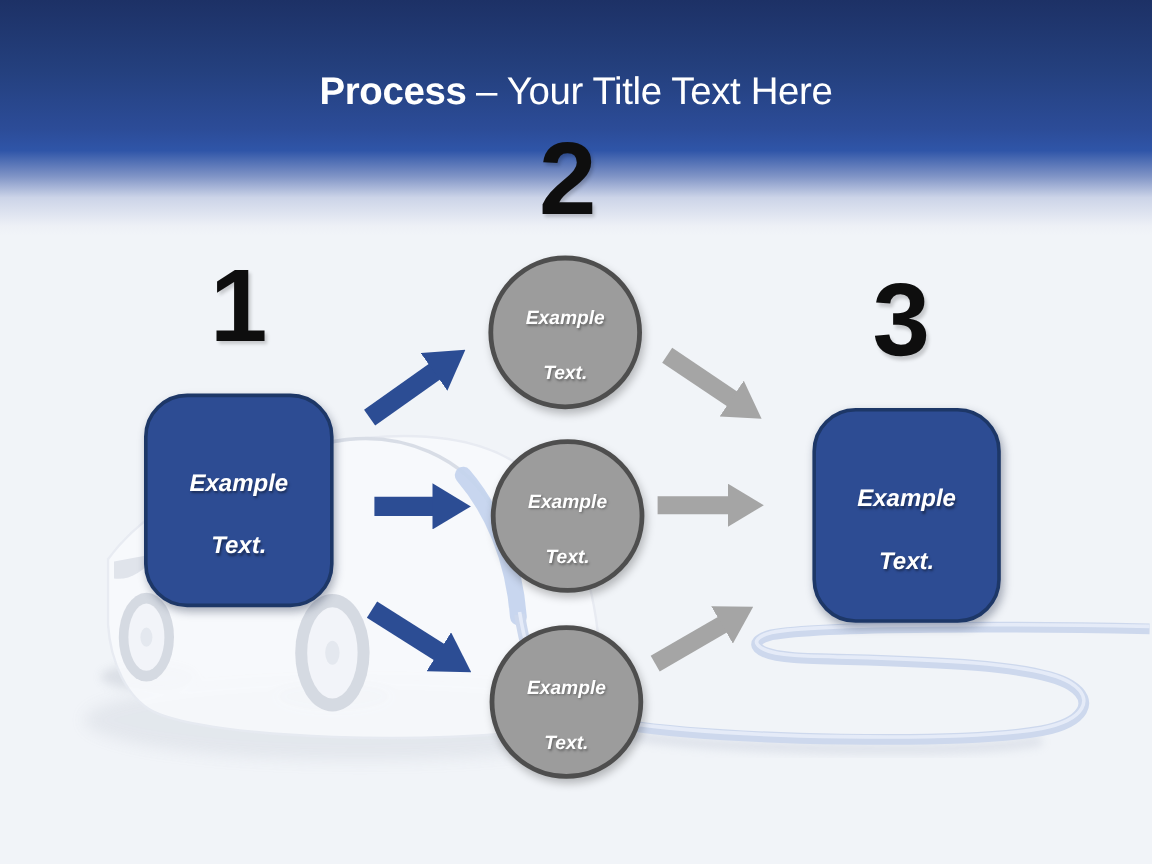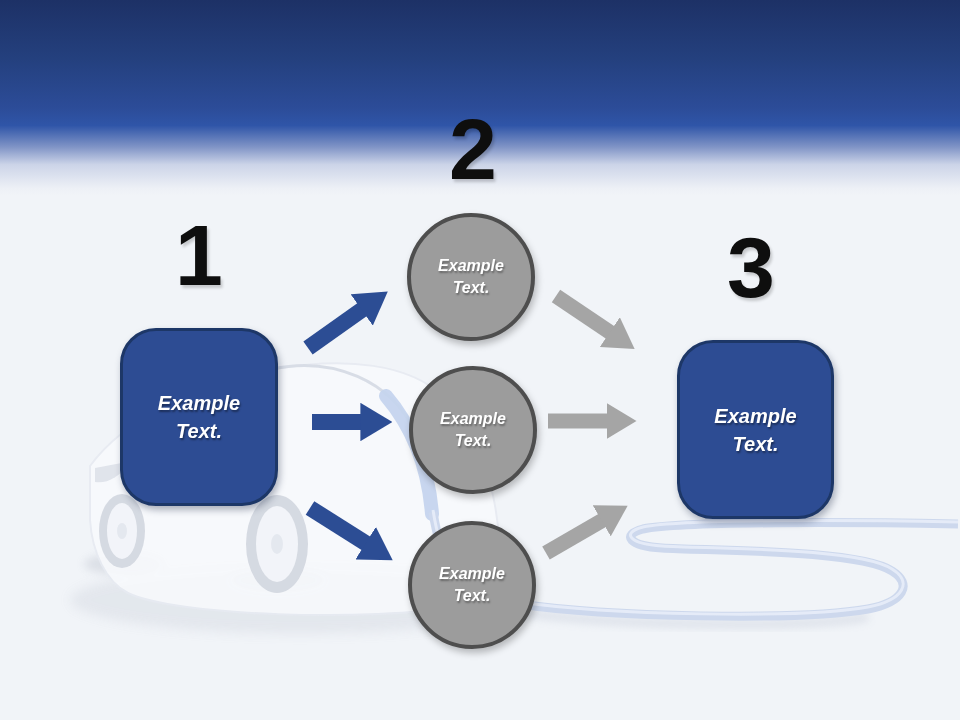--- a/index.html
+++ b/index.html
@@ -50,29 +50,32 @@
     border:4.5px solid var(--circle-border,#4e4e4e);
     display:flex;flex-direction:column;align-items:center;justify-content:center;
     color:#fff;font-weight:700;font-style:italic;font-size:16px;line-height:22px;
     text-shadow:1px 1.5px 2px rgba(0,0,0,.35);
     box-shadow:2px 4px 7px rgba(0,0,0,.25);
     text-align:center;
   }
   .c1{left:407px;top:213px;}
   .c2{left:409px;top:366px;}
   .c3{left:408px;top:521px;}
-  .line{display:block;}
+  .line{display:block;margin-top:24px;}
 </style>
 </head>
 <body>
 
 <div id="slide">
 
   <div class="header"></div>
 
+  <div class="title">
+    <span class="t-bold">Process</span><span class="t-rest">– Your Title Text Here</span>
+  </div>
 
   <svg class="gfx" width="960" height="720" viewBox="0 0 960 720">
     <defs>
       <filter id="b4" x="-60%" y="-60%" width="220%" height="220%">
           <feGaussianBlur stdDeviation="4"></feGaussianBlur>
         </filter>
       <filter id="b6" x="-60%" y="-60%" width="220%" height="220%">
           <feGaussianBlur stdDeviation="6"></feGaussianBlur>
         </filter>
       <marker id="mb" viewBox="0 0 10 10" refX="0.5" refY="5" markerWidth="2" markerHeight="2.4" orient="auto" markerUnits="strokeWidth" preserveAspectRatio="none">

